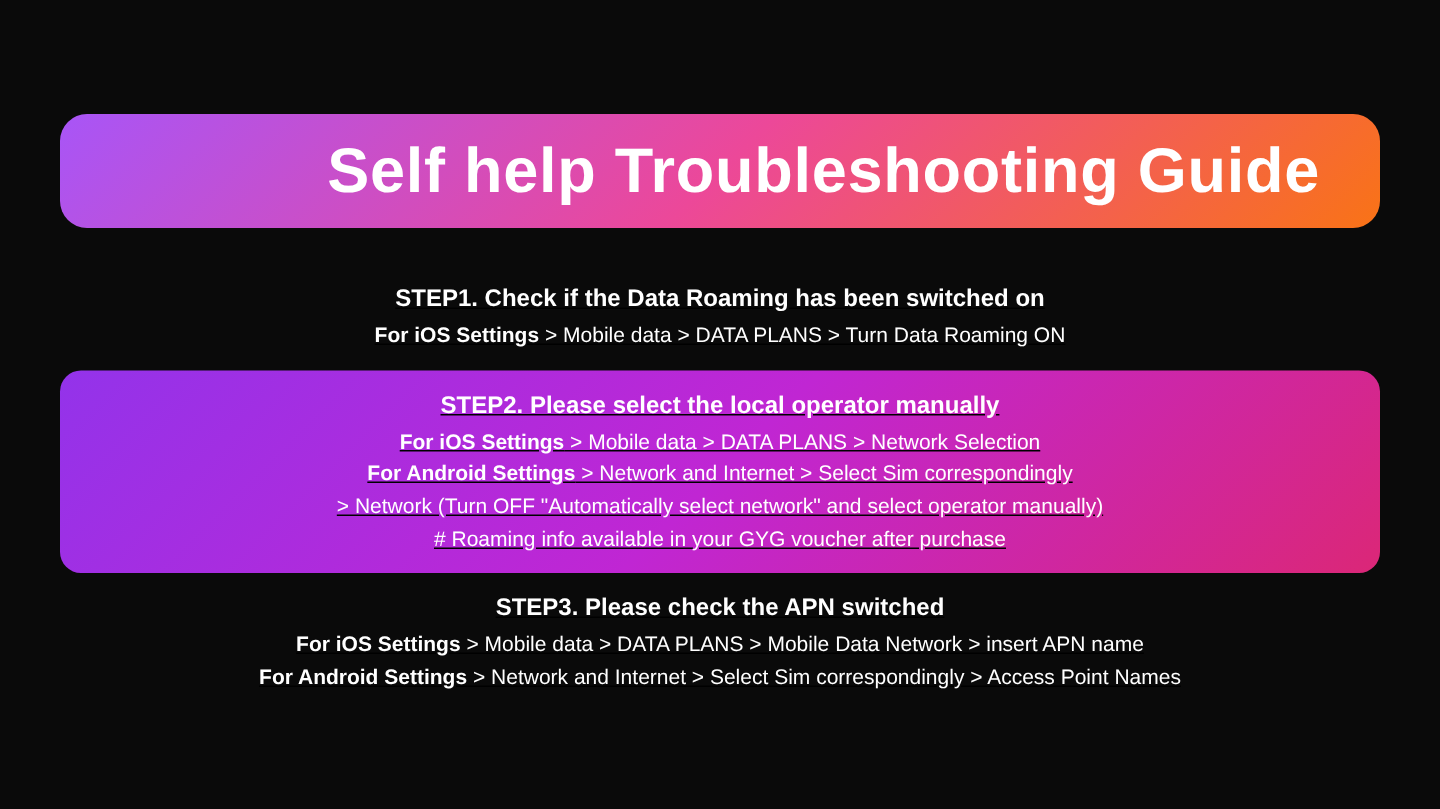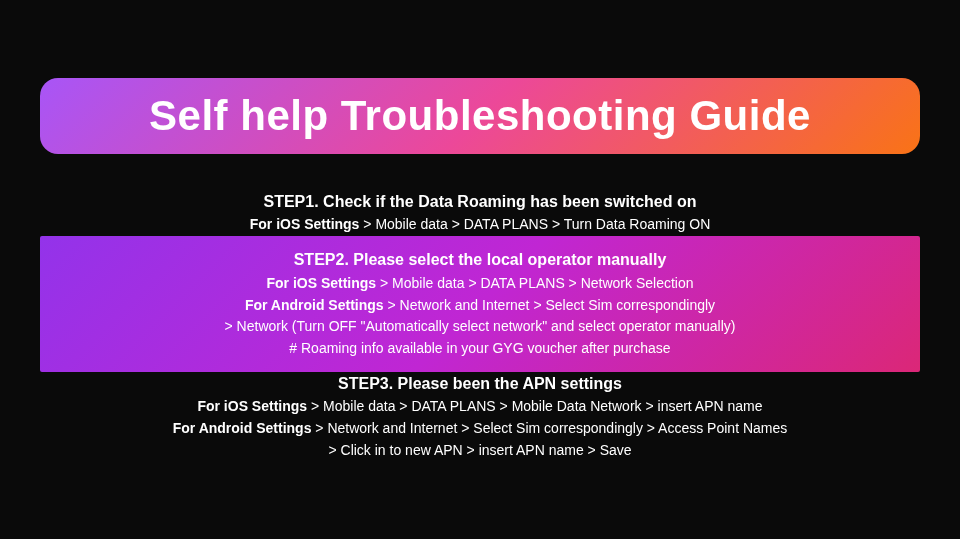--- a/index.html
+++ b/index.html
@@ -20,46 +20,47 @@
       overflow: hidden;
       padding: 18px 40px;
     }
 
     .title-banner {
       background: linear-gradient(135deg, #a855f7, #ec4899, #f97316);
       border-radius: 18px;
       padding: 14px 40px;
       margin-bottom: 36px;
       width: 100%;
-      text-align: center;
+      text-align: right;
     }
 
     .title-text {
       font-size: 42px;
       font-weight: 900;
       color: #ffffff;
       letter-spacing: 0.5px;
     }
 
     .steps-container {
       width: 100%;
       display: flex;
       flex-direction: column;
-      gap: 0;
+      gap: 12px;
+      text-decoration: underline;
     }
 
     .step-block {
       text-align: center;
       color: #ffffff;
       line-height: 1.55;
     }
 
     .step-block.highlighted {
       background: linear-gradient(135deg, #9333ea, #c026d3, #db2777);
-      border-radius: 2px;
+      border-radius: 14px;
       padding: 12px 20px;
     }
 
     .step-heading {
       font-size: 16px;
       font-weight: 800;
       color: #ffffff;
     }
 
     .step-line {
@@ -98,25 +99,22 @@
     </div>
     <div class="step-line">
       <span>&gt; Network (Turn OFF "Automatically select network" and select operator manually)</span>
     </div>
     <div class="step-line">
       <span># Roaming info available in your GYG voucher after purchase</span>
     </div>
   </div>
 
   <div class="step-block">
-    <div class="step-heading">STEP3. Please been the APN settings</div>
+    <div class="step-heading">STEP3. Please check the APN switched</div>
     <div class="step-line">
       <span class="bold-label">For iOS Settings</span><span> &gt; Mobile data &gt; DATA PLANS &gt; Mobile Data Network &gt; insert APN name</span>
     </div>
     <div class="step-line">
       <span class="bold-label">For Android Settings</span><span> &gt; Network and Internet &gt; Select Sim correspondingly &gt; Access Point Names</span>
     </div>
-    <div class="step-line">
-      <span>&gt; Click in to new APN &gt; insert APN name &gt; Save</span>
-    </div>
   </div>
 
 </div>
 
 </body></html>

